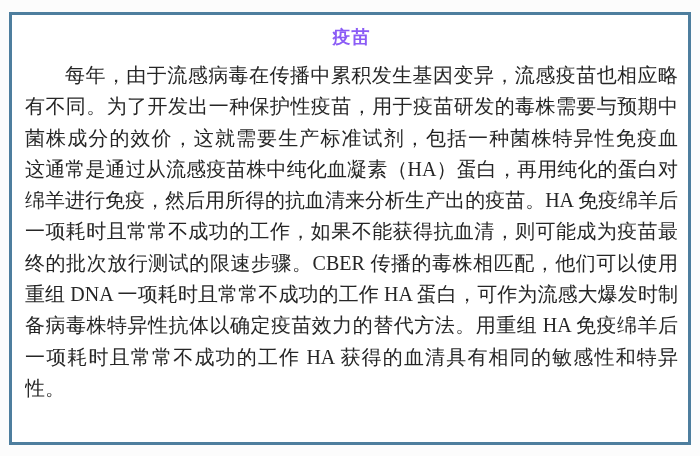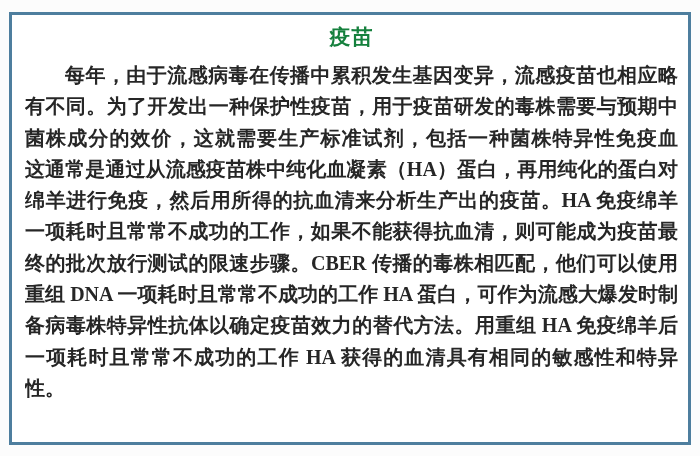--- a/index.html
+++ b/index.html
@@ -22,38 +22,37 @@
     width: 682px;
     height: 433px;
     box-sizing: border-box;
     border: 3px solid #4e7e9e;
     background: #ffffff;
     padding: 4px 10px 0 13px;
   }
   .doc-title {
     margin-top: 3px;
     text-align: center;
-    font-size: 21px;
+    font-size: 18px;
     line-height: 30px;
     font-weight: 700;
-    color: #15803d;
+    color: #8b5cf6;
     letter-spacing: 1px;
   }
   .doc-body {
     margin-top: 8px;
     font-size: 20px;
     line-height: 31.3px;
     color: #262626;
   }
   .doc-body .line {
     text-align: justify;
     text-align-last: justify;
     height: 31.3px;
     overflow: hidden;
-    font-weight: bold;
   }
   .doc-body .line:first-child {
     text-indent: 2em;
   }
   .doc-body .line:last-child {
     text-align-last: left;
   }
 </style>
 </head>
 <body>

